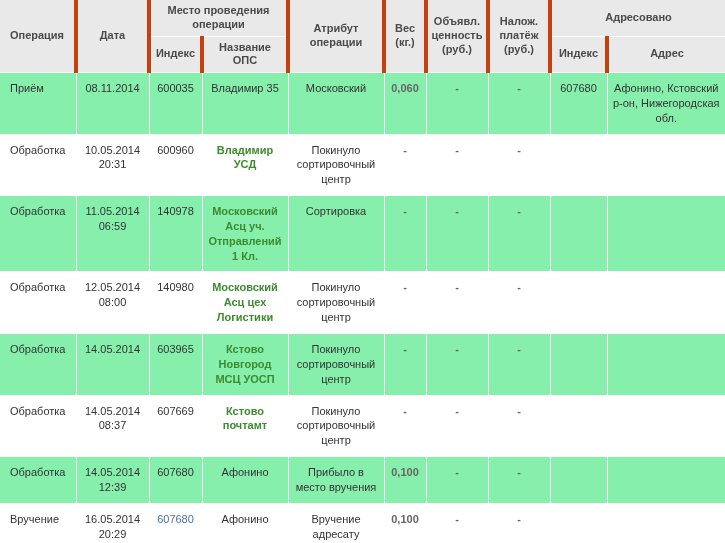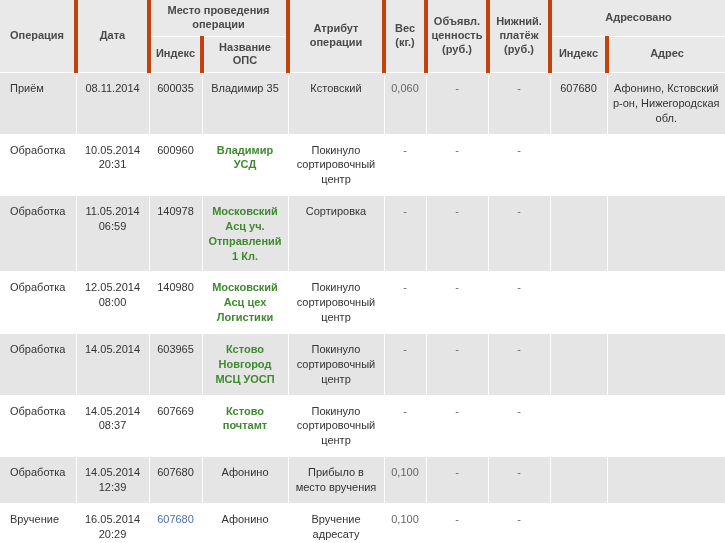--- a/index.html
+++ b/index.html
@@ -37,24 +37,24 @@
   tbody td {
     font-size: 11px;
     text-align: center;
     vertical-align: top;
     padding: 8px 4px;
     line-height: 1.35;
     border-bottom: 1px solid #ffffff;
     border-right: 1px solid #ffffff;
     color: #333333;
   }
-  tbody tr.shaded td { background: #e5e5e5; }
+  tbody tr.shaded td { background: #86efac; }
   tbody tr.plain td { background: #ffffff; }
   tbody td.op { text-align: left; padding-left: 10px; }
-  tbody td.dash { color: #666666; }
+  tbody td.dash { color: #666666; font-weight: bold; }
   .green { color: #3d8b2e; font-weight: bold; }
   .linkish { color: #4f6fa8; }
 </style>
 </head>
 <body>
 
 <table class="track">
   <colgroup>
     <col style="width:76px">
     <col style="width:73px">
@@ -68,37 +68,37 @@
     <col style="width:118px">
   </colgroup>
   <thead>
     <tr>
       <td rowspan="2">Операция</td>
       <td rowspan="2">Дата</td>
       <td colspan="2">Место проведения операции</td>
       <td rowspan="2">Атрибут операции</td>
       <td rowspan="2">Вес (кг.)</td>
       <td rowspan="2">Объявл. ценность (руб.)</td>
-      <td rowspan="2">Нижний. платёж (руб.)</td>
+      <td rowspan="2">Налож. платёж (руб.)</td>
       <td colspan="2" class="last">Адресовано</td>
     </tr>
     <tr>
       <td>Индекс</td>
       <td>Название ОПС</td>
       <td>Индекс</td>
       <td class="last">Адрес</td>
     </tr>
   </thead>
   <tbody id="tbody">
       <tr class="shaded">
         <td class="op">Приём</td>
         <td>08.11.2014</td>
         <td>600035</td>
         <td>Владимир 35</td>
-        <td>Кстовский</td>
+        <td>Московский</td>
         <td class="dash">0,060</td>
         <td class="dash">-</td>
         <td class="dash">-</td>
         <td>607680</td>
         <td style="border-right: none;">Афонино, Кстовский р-он, Нижегородская обл.</td>
       </tr>
       <tr class="plain">
         <td class="op">Обработка</td>
         <td>10.05.2014 20:31</td>
         <td>600960</td>

